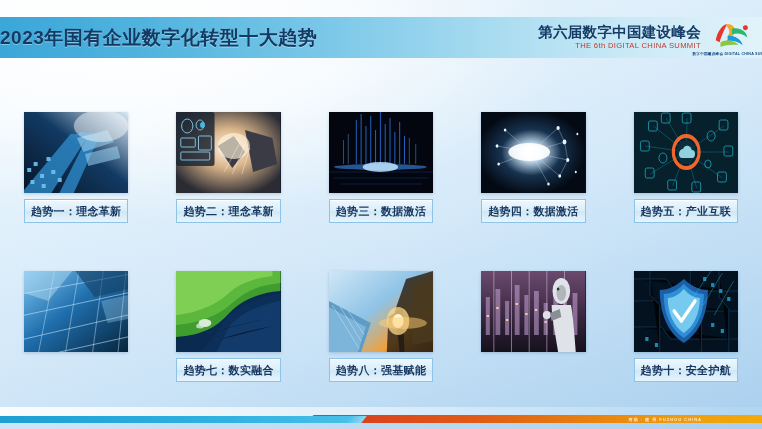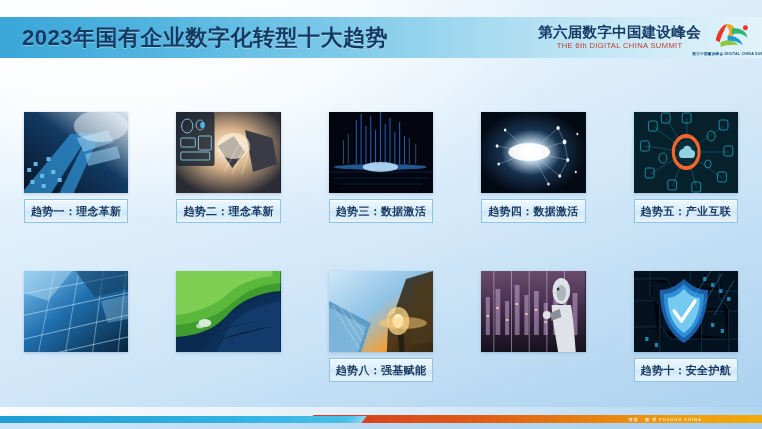--- a/index.html
+++ b/index.html
@@ -20,30 +20,29 @@
     position:absolute;left:0;top:17px;width:762px;height:41px;
     background:linear-gradient(90deg,#3ba6d8 0%, #4fb3de 18%, #79c7e8 42%, #a7dbf0 64%, #c9e9f6 82%, #e2f3fa 100%);
     display:flex;align-items:center;
   }
   .header-top-edge{
     position:absolute;left:0;top:17px;width:762px;height:2px;
     background:linear-gradient(90deg,#2d93c6,#8fd2ec 60%, #d5eef9);
     opacity:.85;
   }
   .header-title{
-    margin-left:22px;
-    font-size:22px;font-weight:bold;color:#143a63;
+    font-size:19px;font-weight:bold;color:#143a63;
     letter-spacing:.5px;white-space:nowrap;
     text-shadow:0 1px 0 rgba(255,255,255,.35);
   }
   .header-right{
     position:absolute;right:6px;top:0;height:41px;
     display:flex;align-items:center;gap:7px;
   }
-  .summit-text{display:flex;flex-direction:column;align-items:center;line-height:1;}
+  .summit-text{display:flex;flex-direction:column;align-items:flex-end;line-height:1;}
   .summit-cn{
     font-size:14.5px;font-weight:bold;color:#153b66;white-space:nowrap;
     letter-spacing:.3px;
   }
   .summit-en{
     font-size:7.6px;font-weight:normal;color:#c0392b;white-space:nowrap;
     letter-spacing:.35px;margin-top:3px;
   }
   .summit-logo{
     position:relative;width:48px;height:40px;flex:0 0 48px;
@@ -378,20 +377,23 @@
           <path d="M64 46 C80 34, 100 26, 130 22 V81 H30 C44 68, 54 56, 64 46 Z" fill="#0b2f58"></path>
           <path d="M70 52 C86 40, 104 34, 130 30 V81 H50 C58 70, 62 60, 70 52 Z" fill="#123b6b"></path>
           <ellipse cx="36" cy="52" rx="8" ry="4" fill="#eaf4ea" opacity="0.9"></ellipse>
           <ellipse cx="30" cy="55" rx="5" ry="2.5" fill="#d7e9dc" opacity="0.8"></ellipse>
           <g stroke="#1e5288" stroke-width="0.6" opacity="0.5">
             <path d="M40 62 Q70 54, 120 46"></path>
               <path d="M48 70 Q80 60, 126 54"></path>
           </g>
         </svg>
       </div>
+      <div class="label">
+        <span>趋势七：数实融合</span>
+      </div>
     </div>
 
     <div class="card">
       <div class="thumb">
         <svg viewBox="0 0 130 81" preserveAspectRatio="none">
           <defs>
             <linearGradient id="g8" x1="0" y1="0" x2="1" y2="1">
               <stop offset="0" stop-color="#cfe7f7"></stop>
                 <stop offset="0.45" stop-color="#8fc3e6"></stop>
               <stop offset="0.75" stop-color="#f0a03a"></stop>

